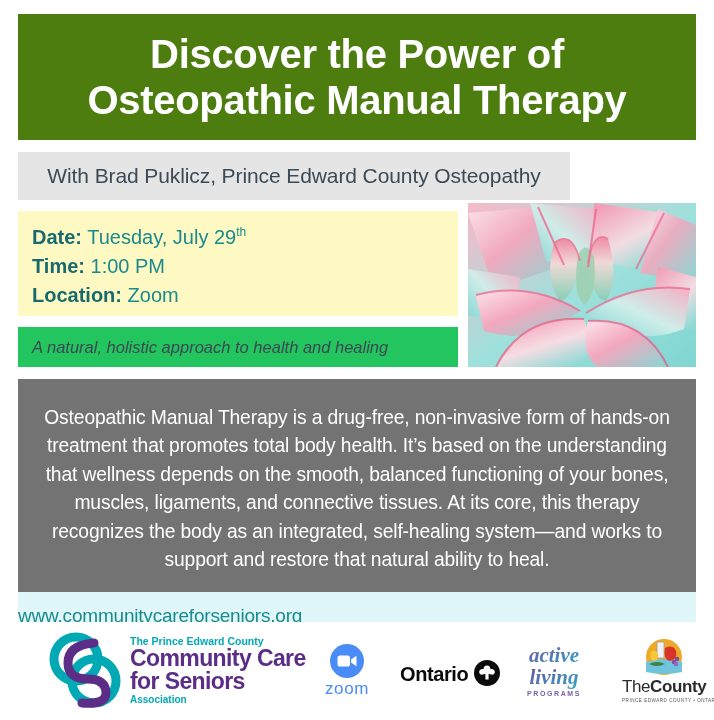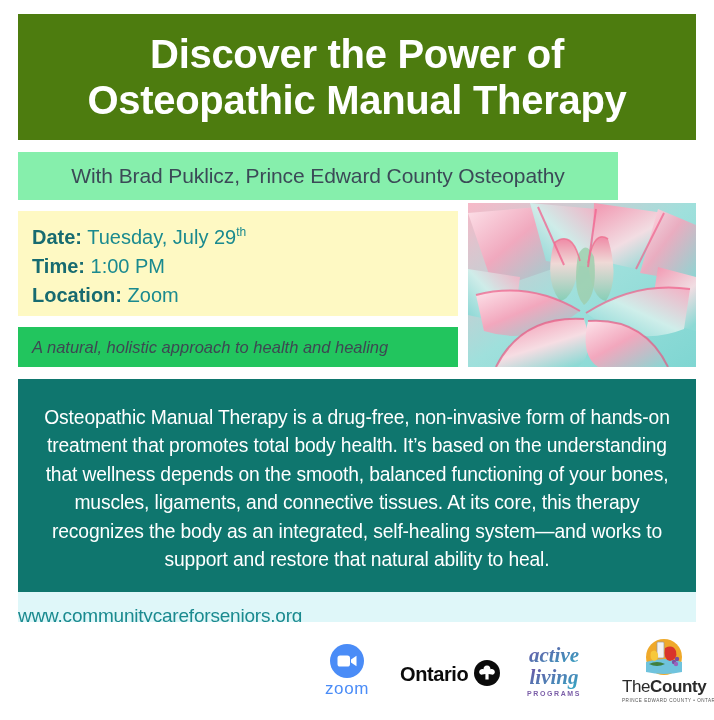--- a/index.html
+++ b/index.html
@@ -43,23 +43,23 @@
     white-space: nowrap;
     font-family: "Liberation Sans", sans-serif;
   }
   .header-line.l2 { font-size: 40px; }
 
   
   .presenter-band {
     position: absolute;
     left: 18px;
     top: 152px;
-    width: 600px;
+    width: 552px;
     height: 48px;
-    background: #86efac;
+    background: #e5e5e5;
     display: flex;
     align-items: center;
     justify-content: center;
   }
   .presenter-text {
     color: #3b4a57;
     font-size: 21px;
     font-weight: 400;
     letter-spacing: -0.1px;
     white-space: nowrap;
@@ -122,21 +122,21 @@
   }
   .photo-svg { display: block; width: 228px; height: 164px; }
 
   
   .body-block {
     position: absolute;
     left: 18px;
     top: 379px;
     width: 678px;
     height: 220px;
-    background: #0f766e;
+    background: #737373;
     display: flex;
     align-items: center;
     justify-content: center;
     padding: 6px 16px;
   }
   .body-text {
     color: #ffffff;
     font-size: 19.3px;
     line-height: 28.5px;
     text-align: center;
@@ -377,20 +377,33 @@
   <div class="body-block">
     <div class="body-text">Osteopathic Manual Therapy is a drug-free, non-invasive form of hands-on treatment that promotes total body health. It’s based on the understanding that wellness depends on the smooth, balanced functioning of your bones, muscles, ligaments, and connective tissues. At its core, this therapy recognizes the body as an integrated, self-healing system—and works to support and restore that natural ability to heal.</div>
   </div>
 
   <div class="url-band">
     <div class="url-text">www.communitycareforseniors.org</div>
   </div>
 
   <div class="footer">
 
+    <div class="cc-logo">
+      <svg class="cc-mark" viewBox="0 0 78 78">
+        <circle cx="28" cy="28" r="22" fill="none" stroke="#00a9b4" stroke-width="9"></circle>
+        <circle cx="46" cy="50" r="22" fill="none" stroke="#00a9b4" stroke-width="9"></circle>
+        <path d="M46 12 Q20 14 20 32 Q20 48 40 48 Q58 48 58 62 Q58 74 34 72" fill="none" stroke="#5b2d86" stroke-width="9" stroke-linecap="round"></path>
+      </svg>
+      <div class="cc-words">
+        <div class="cc-top">The Prince Edward County</div>
+        <div class="cc-main">Community Care</div>
+        <div class="cc-main">for Seniors</div>
+        <div class="cc-assoc">Association</div>
+      </div>
+    </div>
 
     <div class="zoom-logo">
       <svg class="zoom-cam" viewBox="0 0 34 34">
         <circle cx="17" cy="17" r="17" fill="#4a8cf7"></circle>
         <rect x="7.5" y="11.5" width="12.5" height="11" rx="2.6" fill="#ffffff"></rect>
         <path d="M21 15.5 L26.5 11.8 L26.5 22.2 L21 18.5 Z" fill="#ffffff"></path>
       </svg>
       <div class="zoom-word">zoom</div>
     </div>
 

